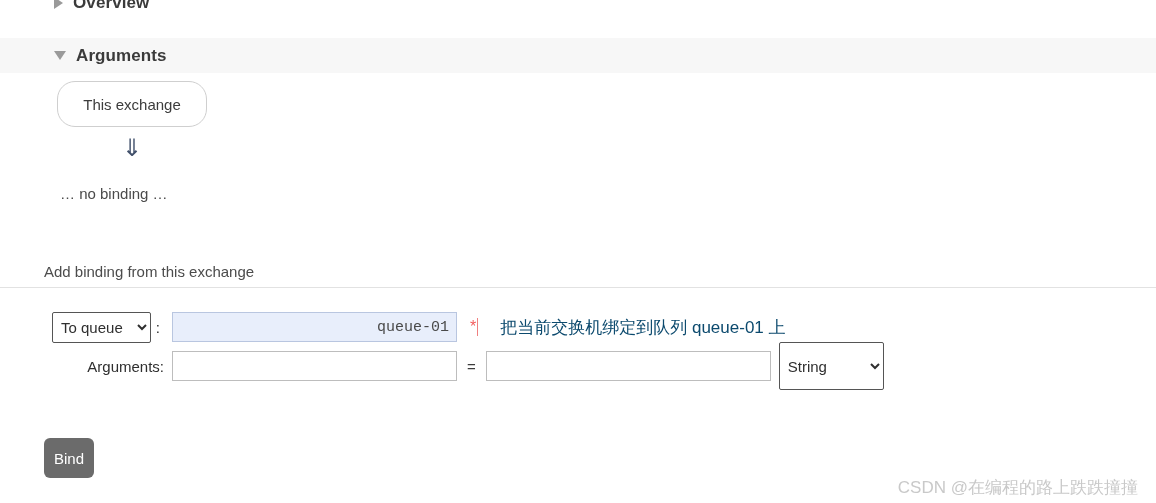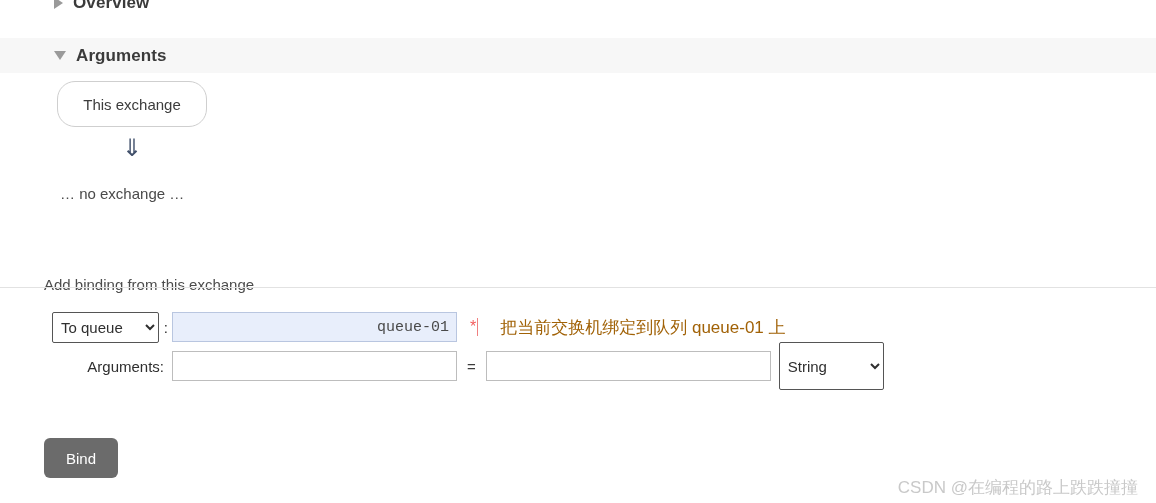--- a/index.html
+++ b/index.html
@@ -93,21 +93,21 @@
     position: absolute;
     top: 185px;
     left: 60px;
     font-size: 15px;
     color: #4a4a4a;
   }
 
   
   .add-binding-label {
     position: absolute;
-    top: 276px;
+    top: 263px;
     left: 44px;
     font-size: 15px;
     color: #4c4c4c;
   }
   .add-binding-rule {
     position: absolute;
     top: 287px;
     left: 0;
     width: 1156px;
     height: 1px;
@@ -131,21 +131,21 @@
     width: 172px;
     text-align: right;
     padding-right: 8px;
     font-size: 15px;
     color: #2f2f2f;
     box-sizing: border-box;
   }
   .row1 .lbl-col {
     text-align: left;
     padding-left: 52px;
-    padding-right: 4px;
+    padding-right: 12px;
     display: flex;
     align-items: center;
   }
   select.ui-select {
     font-family: "Liberation Sans", sans-serif;
     font-size: 15px;
     color: #2f2f2f;
     background: #ffffff;
     border: 1px solid #555;
     border-radius: 2px;
@@ -189,38 +189,38 @@
   }
   .req-bar {
     display: inline-block;
     width: 1px;
     height: 18px;
     background: #f08080;
     vertical-align: -4px;
     margin-left: 1px;
   }
   .annotation {
-    color: #a16207;
+    color: #0c4a6e;
     font-size: 17px;
     margin-left: 22px;
     white-space: nowrap;
     font-weight: 500;
   }
   .eq {
     font-size: 15px;
     color: #3c3c3c;
     margin: 0 10px;
   }
 
   
   .bind-button {
     position: absolute;
     top: 438px;
     left: 44px;
-    width: 74px;
+    width: 50px;
     height: 40px;
     background: #6b6b6b;
     color: #ffffff;
     border: none;
     border-radius: 6px;
     font-family: "Liberation Sans", sans-serif;
     font-size: 15px;
     cursor: pointer;
   }
 
@@ -244,21 +244,21 @@
 
 <div class="section-head bindings">
   <span class="tri tri-down"></span>
   <span class="section-title">Arguments</span>
 </div>
 
 <div class="exchange-box">
   <span>This exchange</span>
 </div>
 <div class="down-arrow">⇓</div>
-<div class="no-bindings">… no exchange …</div>
+<div class="no-bindings">… no binding …</div>
 
 <div class="add-binding-label">Add binding from this exchange</div>
 <div class="add-binding-rule"></div>
 
 <div class="form">
 
   <div class="form-row row1">
     <div class="lbl-col">
       <select class="ui-select" id="destination-type-select">
         <option>To queue</option>

